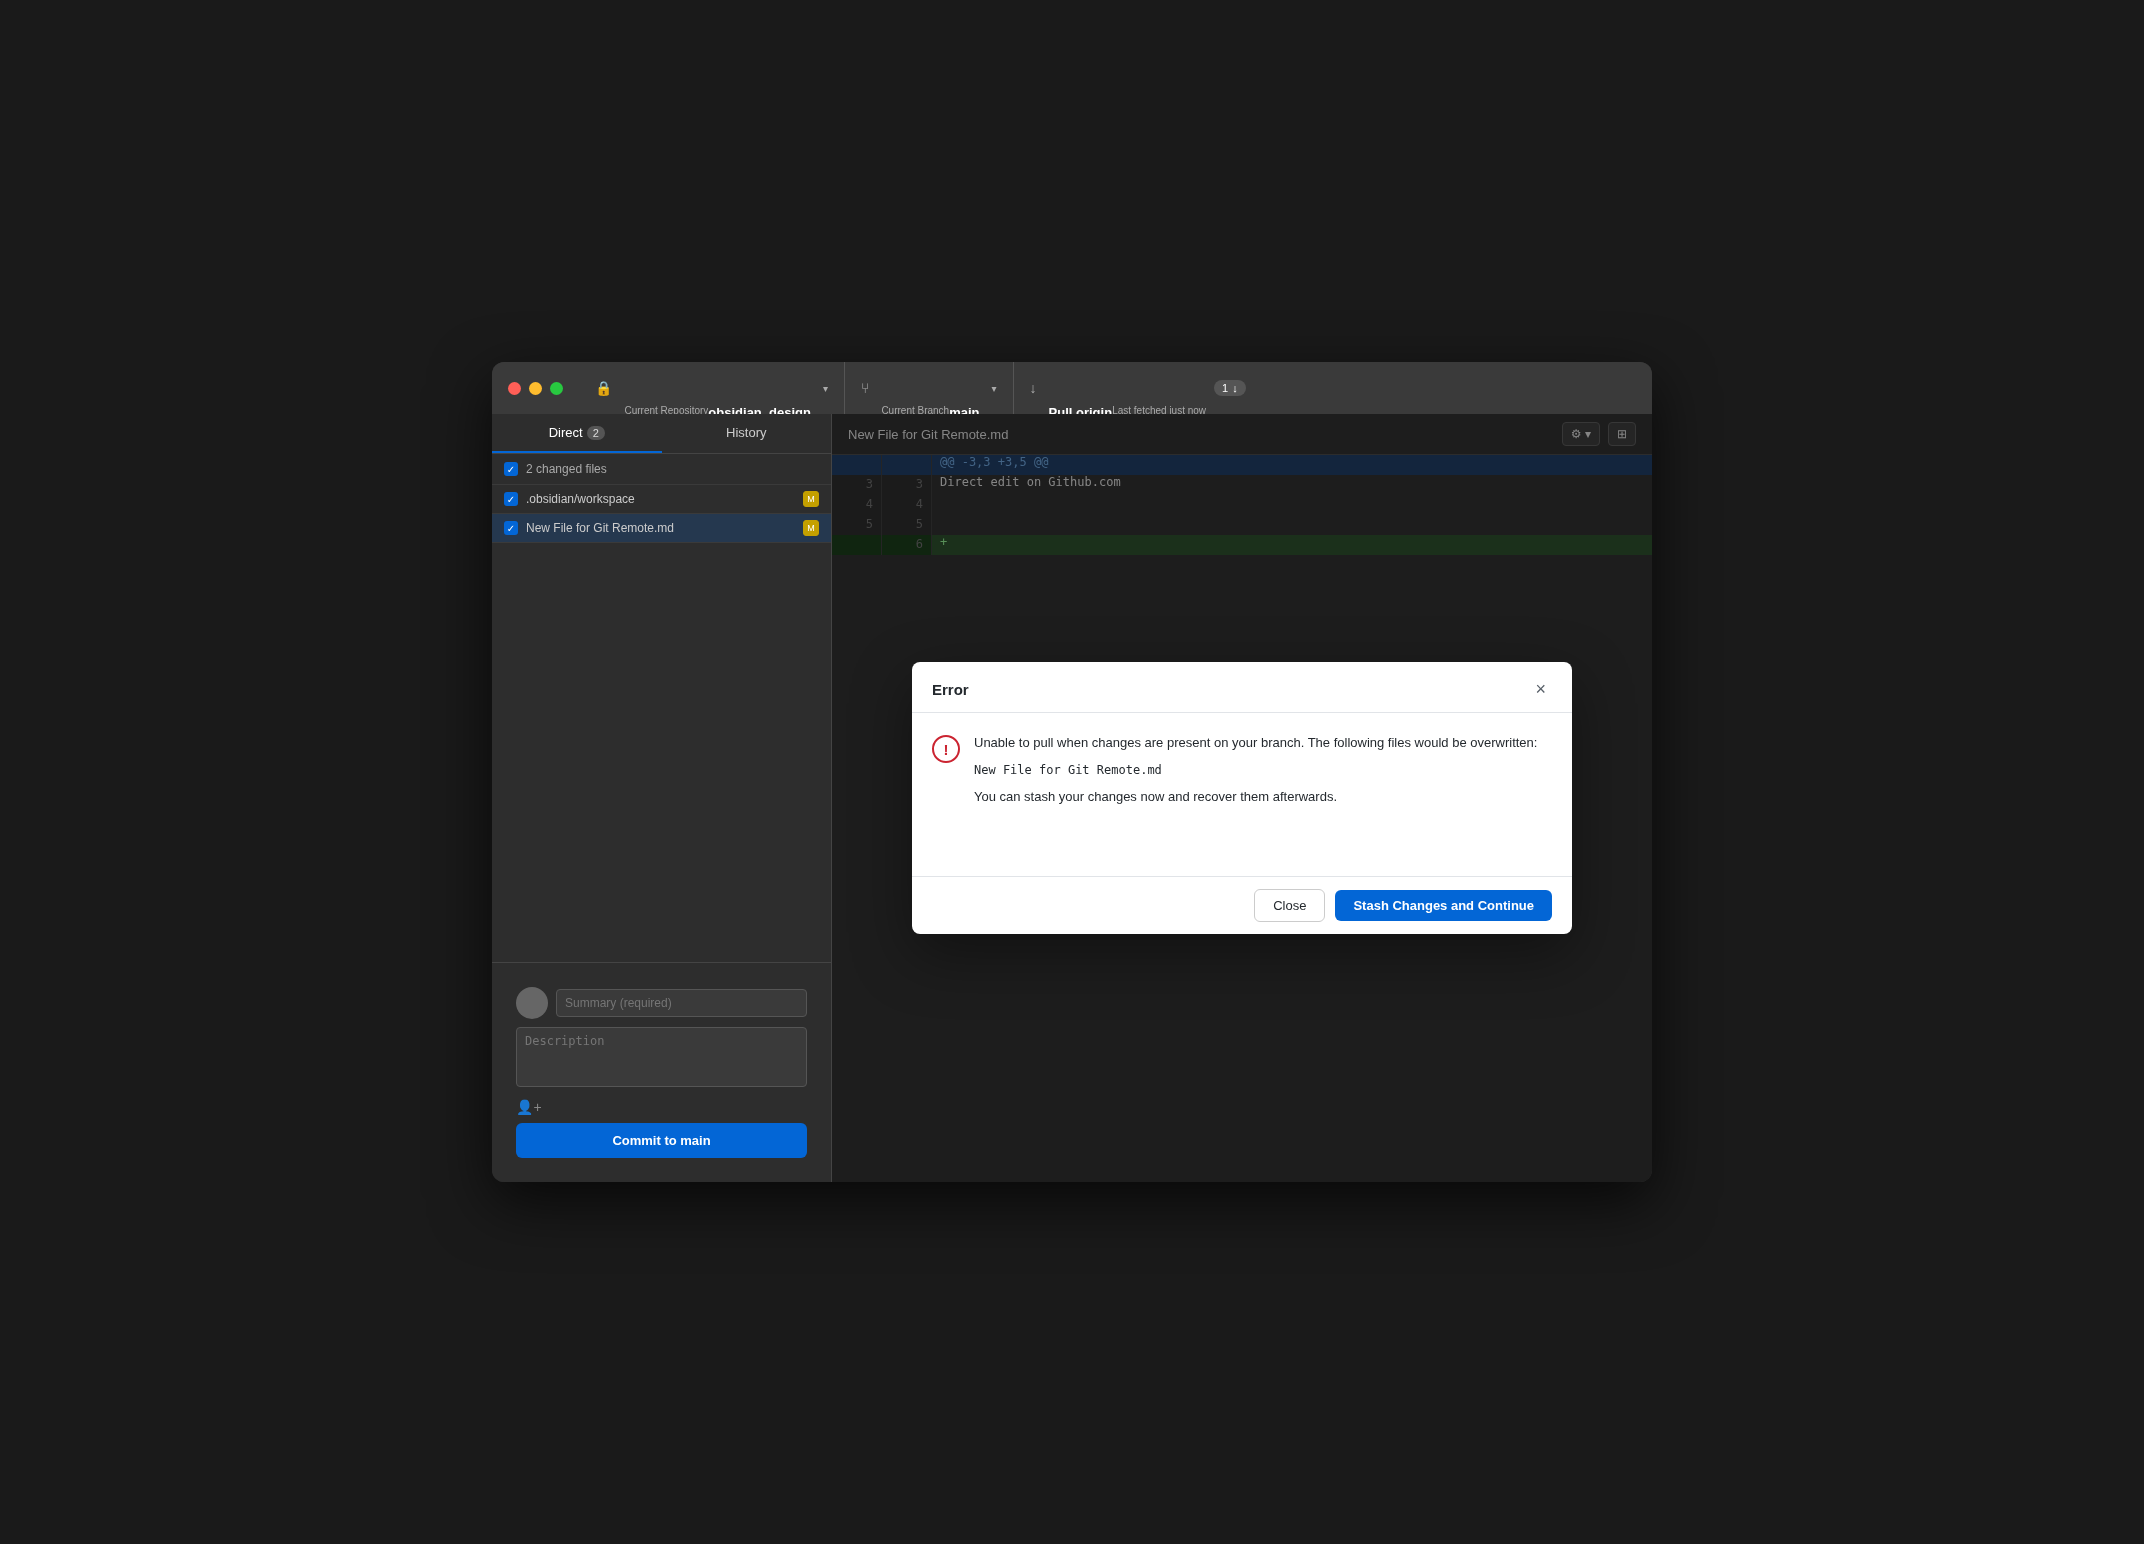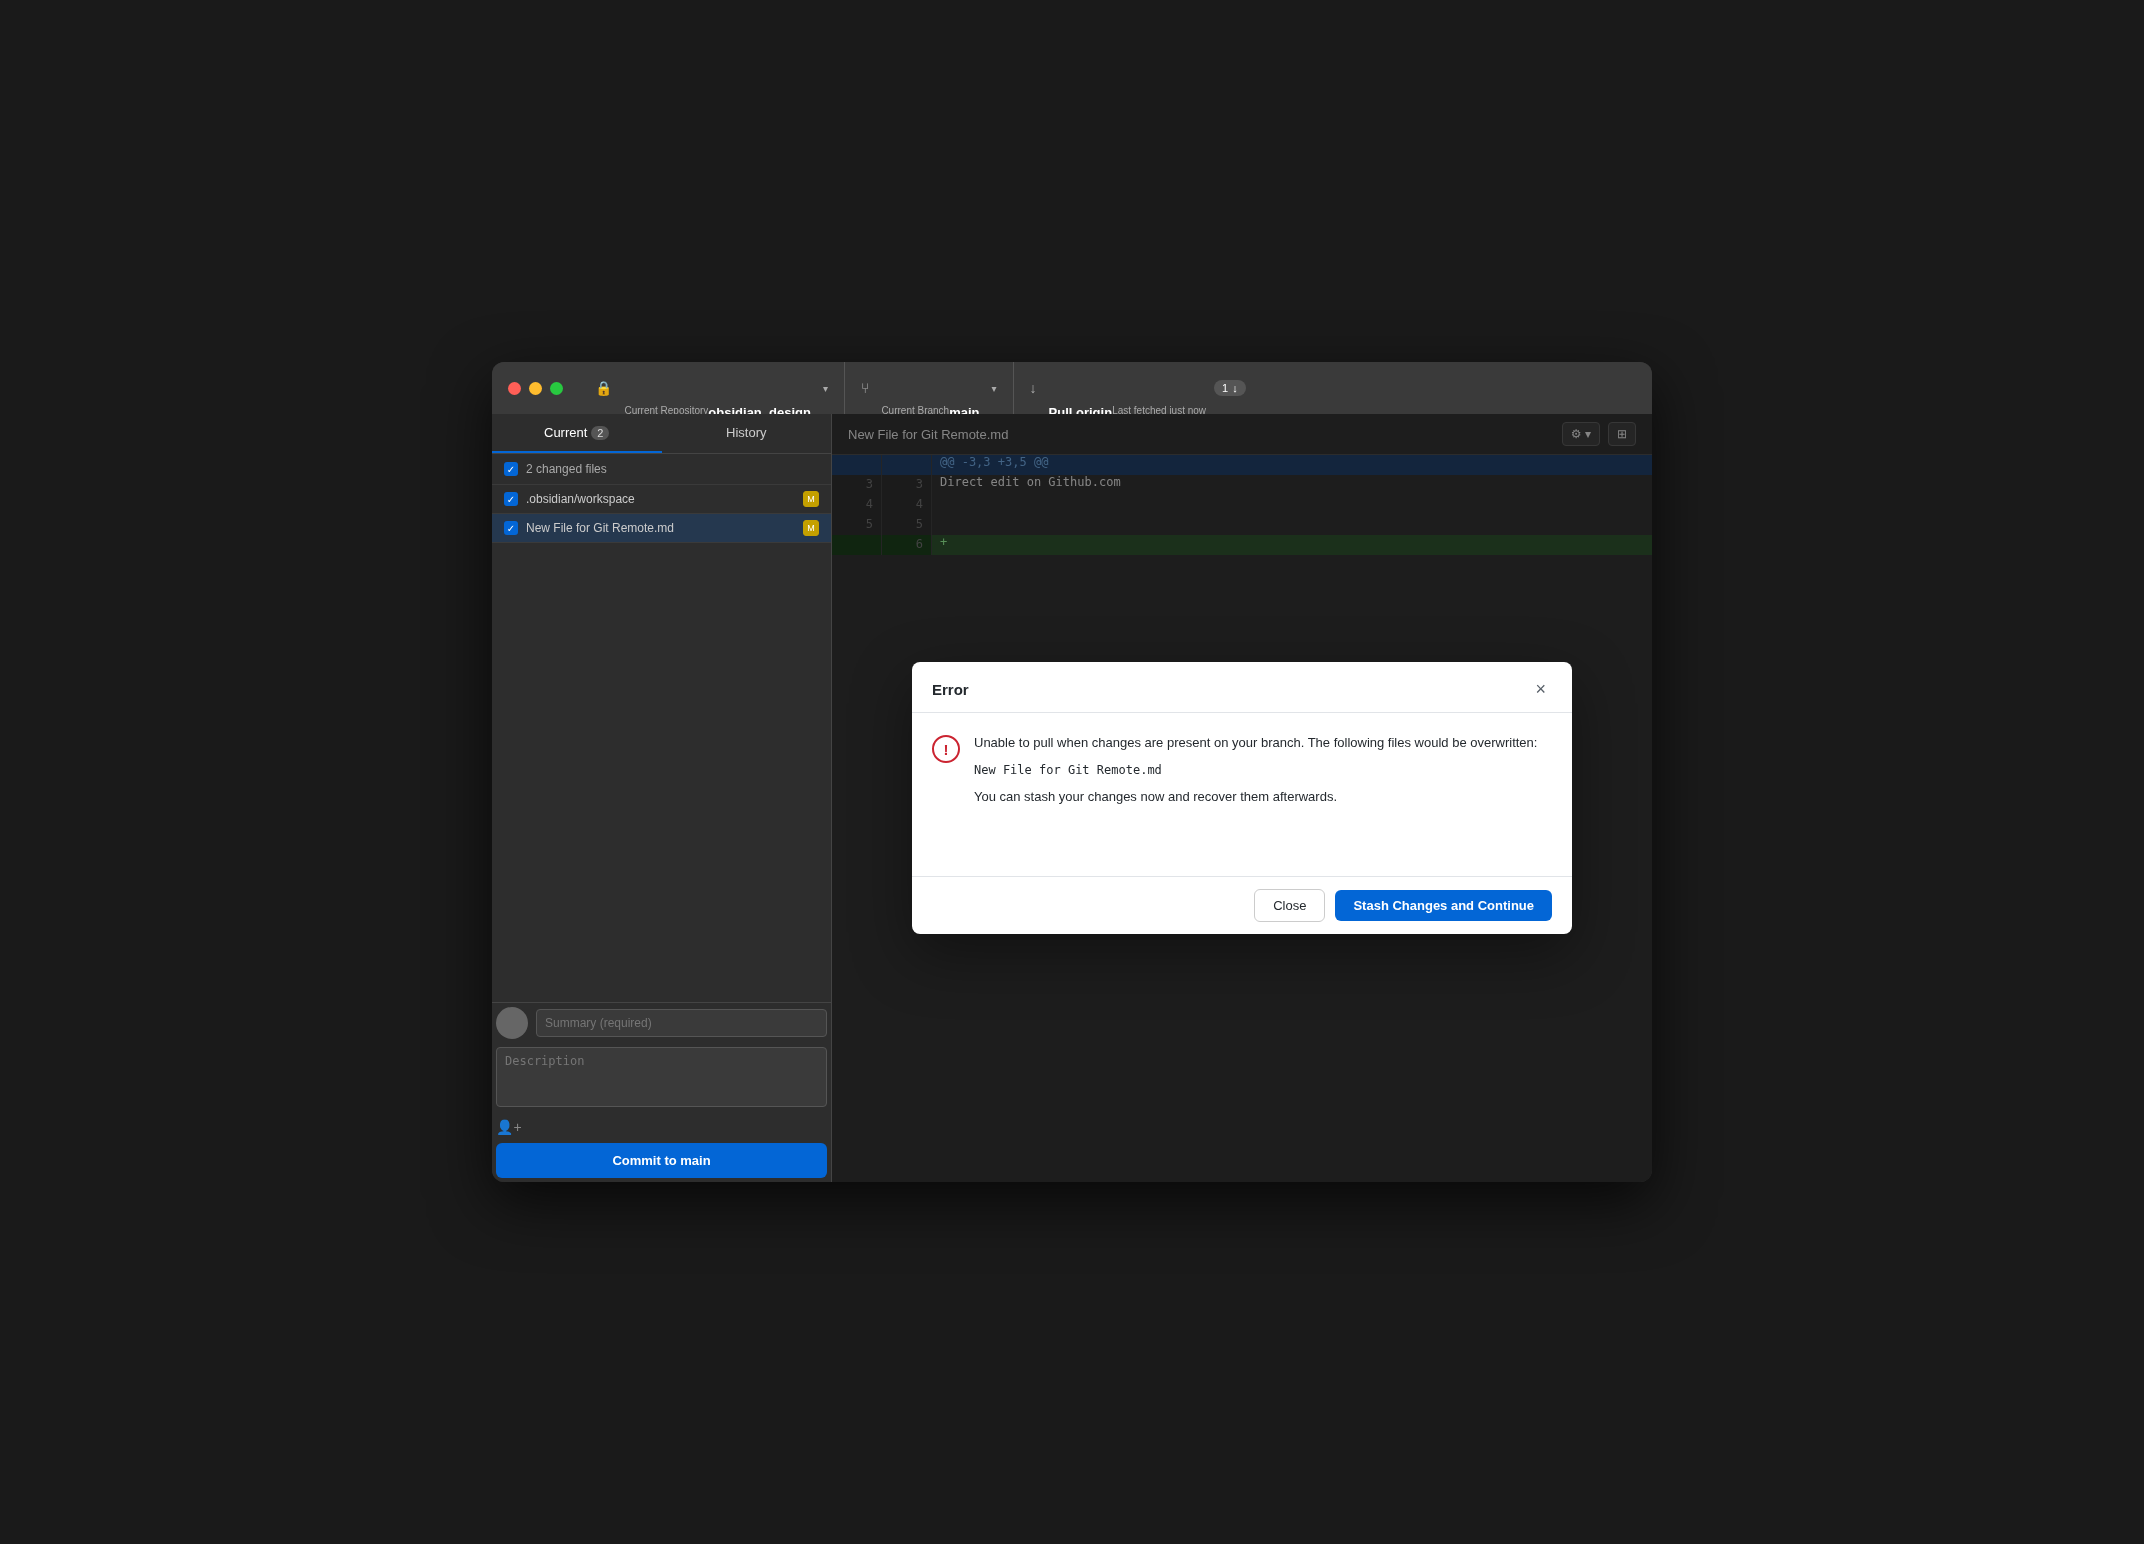--- a/index.html
+++ b/index.html
@@ -186,21 +186,21 @@
       border-radius: 3px;
       background: #c4a000;
       border: 1px solid #c4a000;
       display: flex;
       align-items: center;
       justify-content: center;
       font-size: 9px;
       color: white;
     }
     .sidebar-bottom {
-      padding: 4px;
+      padding: 24px;
       border-top: 1px solid #444;
     }
     .avatar-row {
       display: flex;
       align-items: center;
       gap: 8px;
       margin-bottom: 8px;
     }
     .avatar {
       width: 32px;
@@ -481,21 +481,21 @@
       </div>
     </div>
   </div>
 
   <div class="main-content">
 
     <div class="sidebar">
 
       <div class="sidebar-tabs">
         <div class="sidebar-tab active">
-          <span>Current</span>
+          <span>Direct</span>
           <span class="tab-badge">2</span>
         </div>
         <div class="sidebar-tab">
           <span>History</span>
         </div>
       </div>
 
       <div class="changed-files-header">
         <span class="checkbox"></span>
         <span>2 changed files</span>

